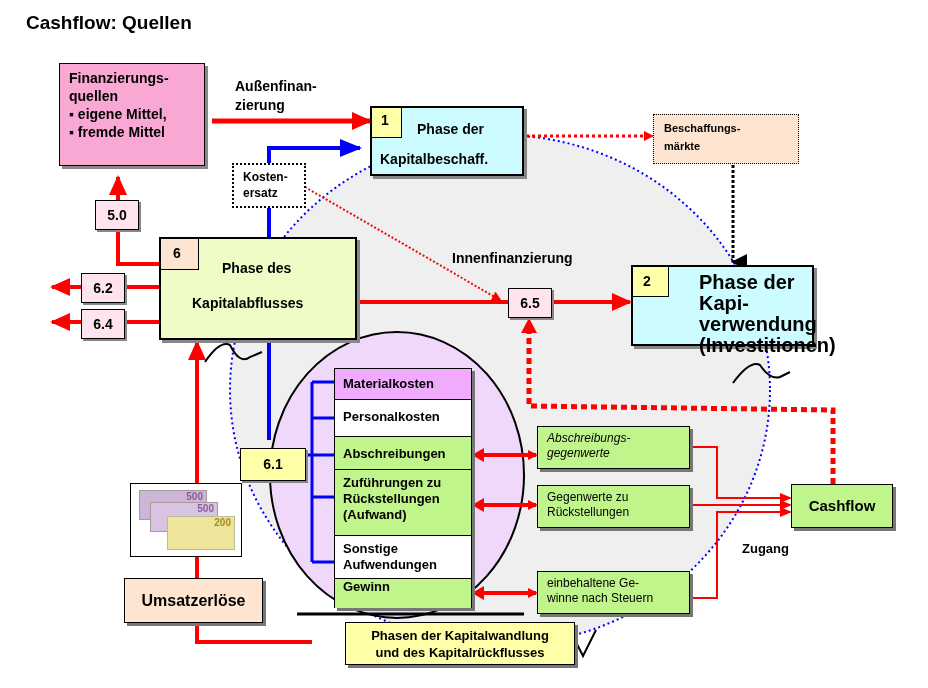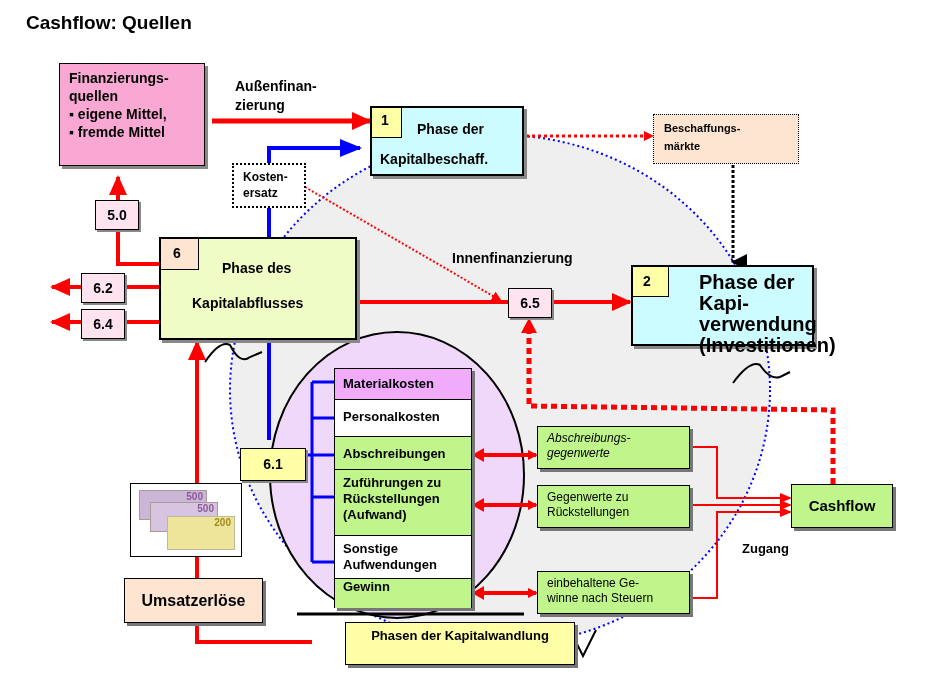--- a/index.html
+++ b/index.html
@@ -197,13 +197,14 @@
   <div style="position:absolute;left:19px;top:18px;width:68px;height:30px;background:#d6c4e0;border:1px solid #a99;font-size:10px;text-align:right;padding-right:3px;box-sizing:border-box;color:#8a5a9a;">
     <span>500</span></div>
   <div style="position:absolute;left:36px;top:32px;width:68px;height:34px;background:#efe59a;border:1px solid #bb9;font-size:10px;text-align:right;padding-right:3px;box-sizing:border-box;color:#a08a20;">
     <span>200</span></div>
 </div>
 
 <div class="abs" style="left:124px;top:578px;width:139px;height:45px;background:#fde5d2;border:1px solid #000;box-shadow:3px 3px 0 #777;font-size:16px;text-align:center;line-height:43px;">Umsatzerlöse</div>
 
 <div class="abs" style="left:306px;top:622px;width:230px;height:43px;background:#ffffa8;border:1px solid #000;box-shadow:3px 3px 0 #777;font-size:13px;text-align:center;line-height:17px;padding-top:4px;margin-left:39px;">
   <div>Phasen der Kapitalwandlung</div>
+  <div>und des Kapitalrückflusses</div>
 </div>
 
 </body></html>

